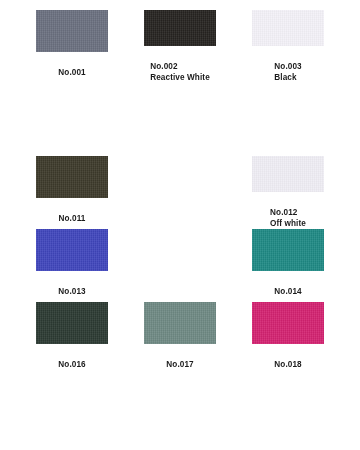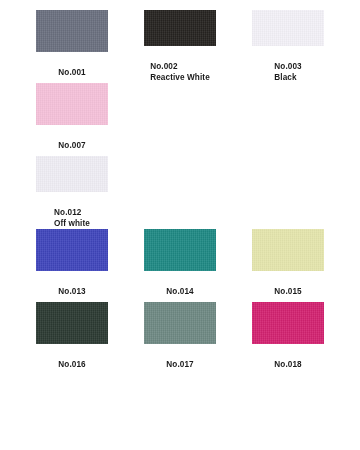--- a/index.html
+++ b/index.html
@@ -95,53 +95,47 @@
       </div>
       <div class="swatch-cell">
         <div class="swatch light-swatch" style="background-color: rgb(244, 242, 248);"></div>
         <div class="swatch-labels">
           <span class="swatch-code">No.003</span>
           <span class="swatch-name">Black</span>
         </div>
       </div>
     </div>
     <div class="chart-row">
+    </div>
+    <div class="chart-row">
       <div class="swatch-cell">
-        <div class="swatch light-swatch" style="background-color: rgb(246, 194, 218);"></div>
+        <div class="swatch" style="background-color: rgb(61, 58, 43);"></div>
         <div class="swatch-labels">
-          <span class="swatch-code">No.007</span>
+          <span class="swatch-code">No.011</span>
         </div>
       </div>
-    </div>
-    <div class="chart-row">
       <div class="swatch-cell">
         <div class="swatch light-swatch" style="background-color: rgb(240, 238, 245);"></div>
         <div class="swatch-labels">
           <span class="swatch-code">No.012</span>
           <span class="swatch-name">Off white</span>
         </div>
       </div>
     </div>
     <div class="chart-row">
       <div class="swatch-cell">
         <div class="swatch" style="background-color: rgb(64, 70, 189);"></div>
         <div class="swatch-labels">
           <span class="swatch-code">No.013</span>
         </div>
       </div>
       <div class="swatch-cell">
         <div class="swatch" style="background-color: rgb(31, 138, 133);"></div>
         <div class="swatch-labels">
           <span class="swatch-code">No.014</span>
-        </div>
-      </div>
-      <div class="swatch-cell">
-        <div class="swatch light-swatch" style="background-color: rgb(229, 230, 174);"></div>
-        <div class="swatch-labels">
-          <span class="swatch-code">No.015</span>
         </div>
       </div>
     </div>
     <div class="chart-row">
       <div class="swatch-cell">
         <div class="swatch" style="background-color: rgb(44, 58, 50);"></div>
         <div class="swatch-labels">
           <span class="swatch-code">No.016</span>
         </div>
       </div>

